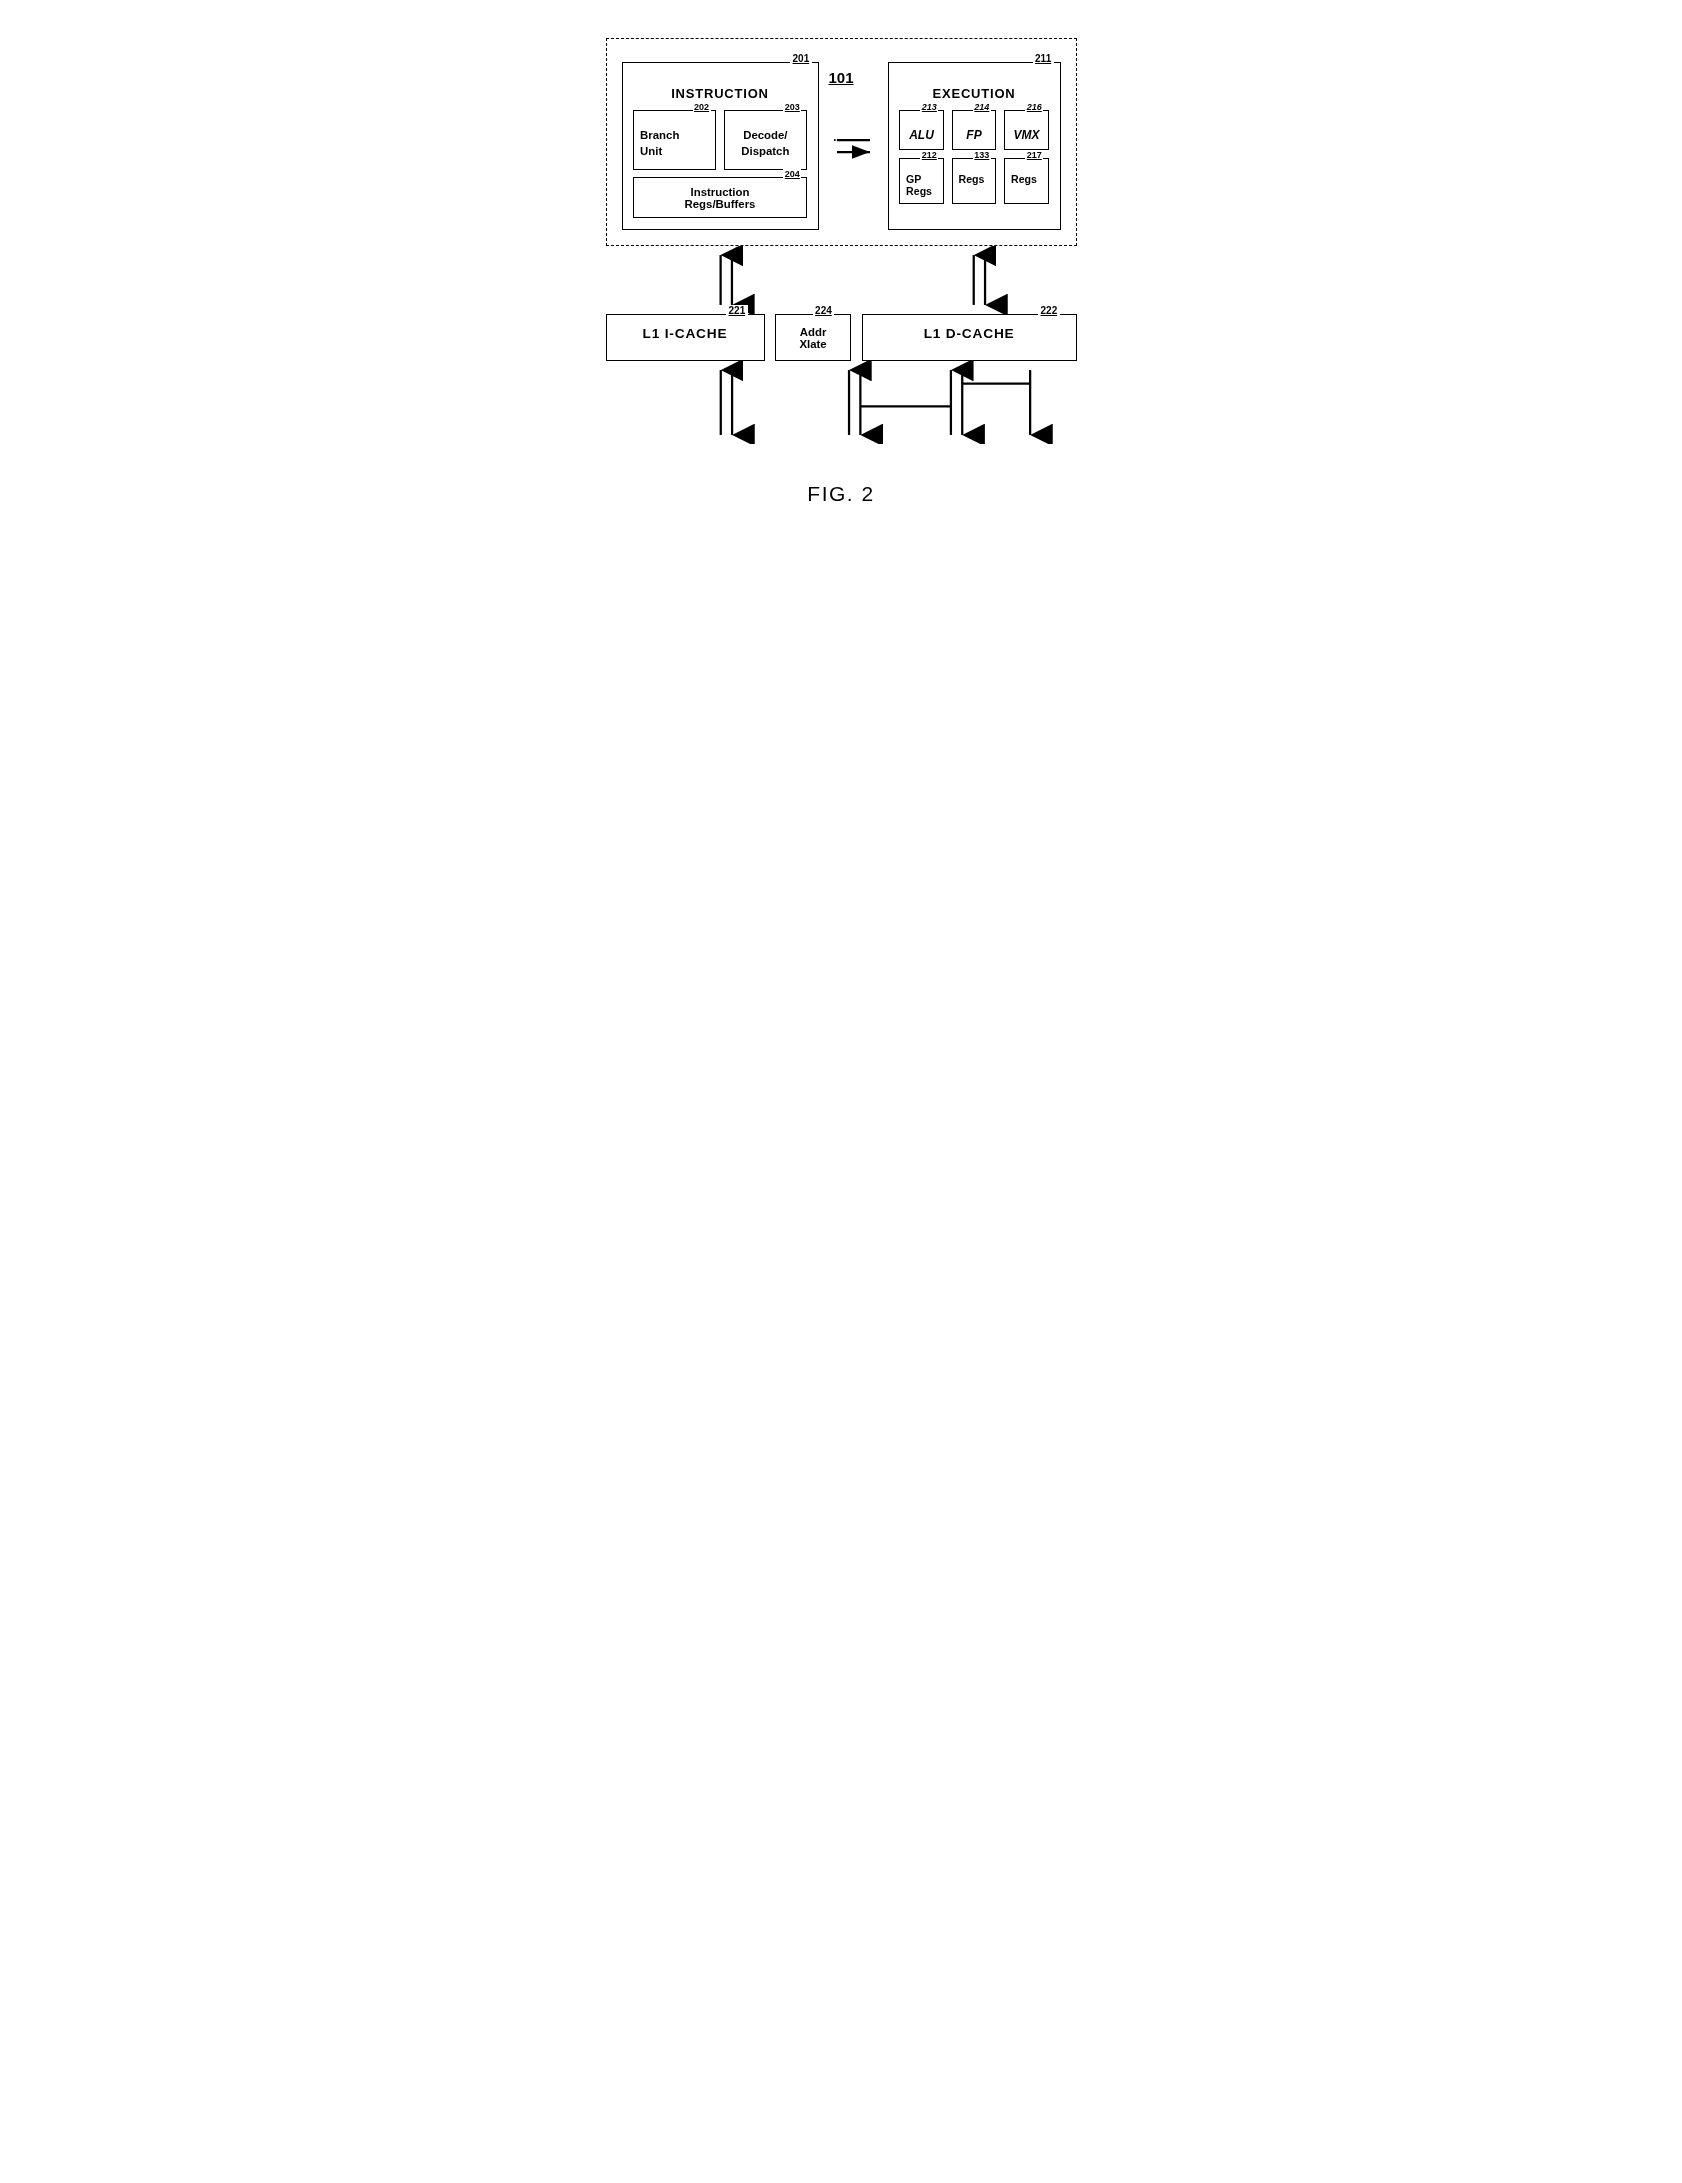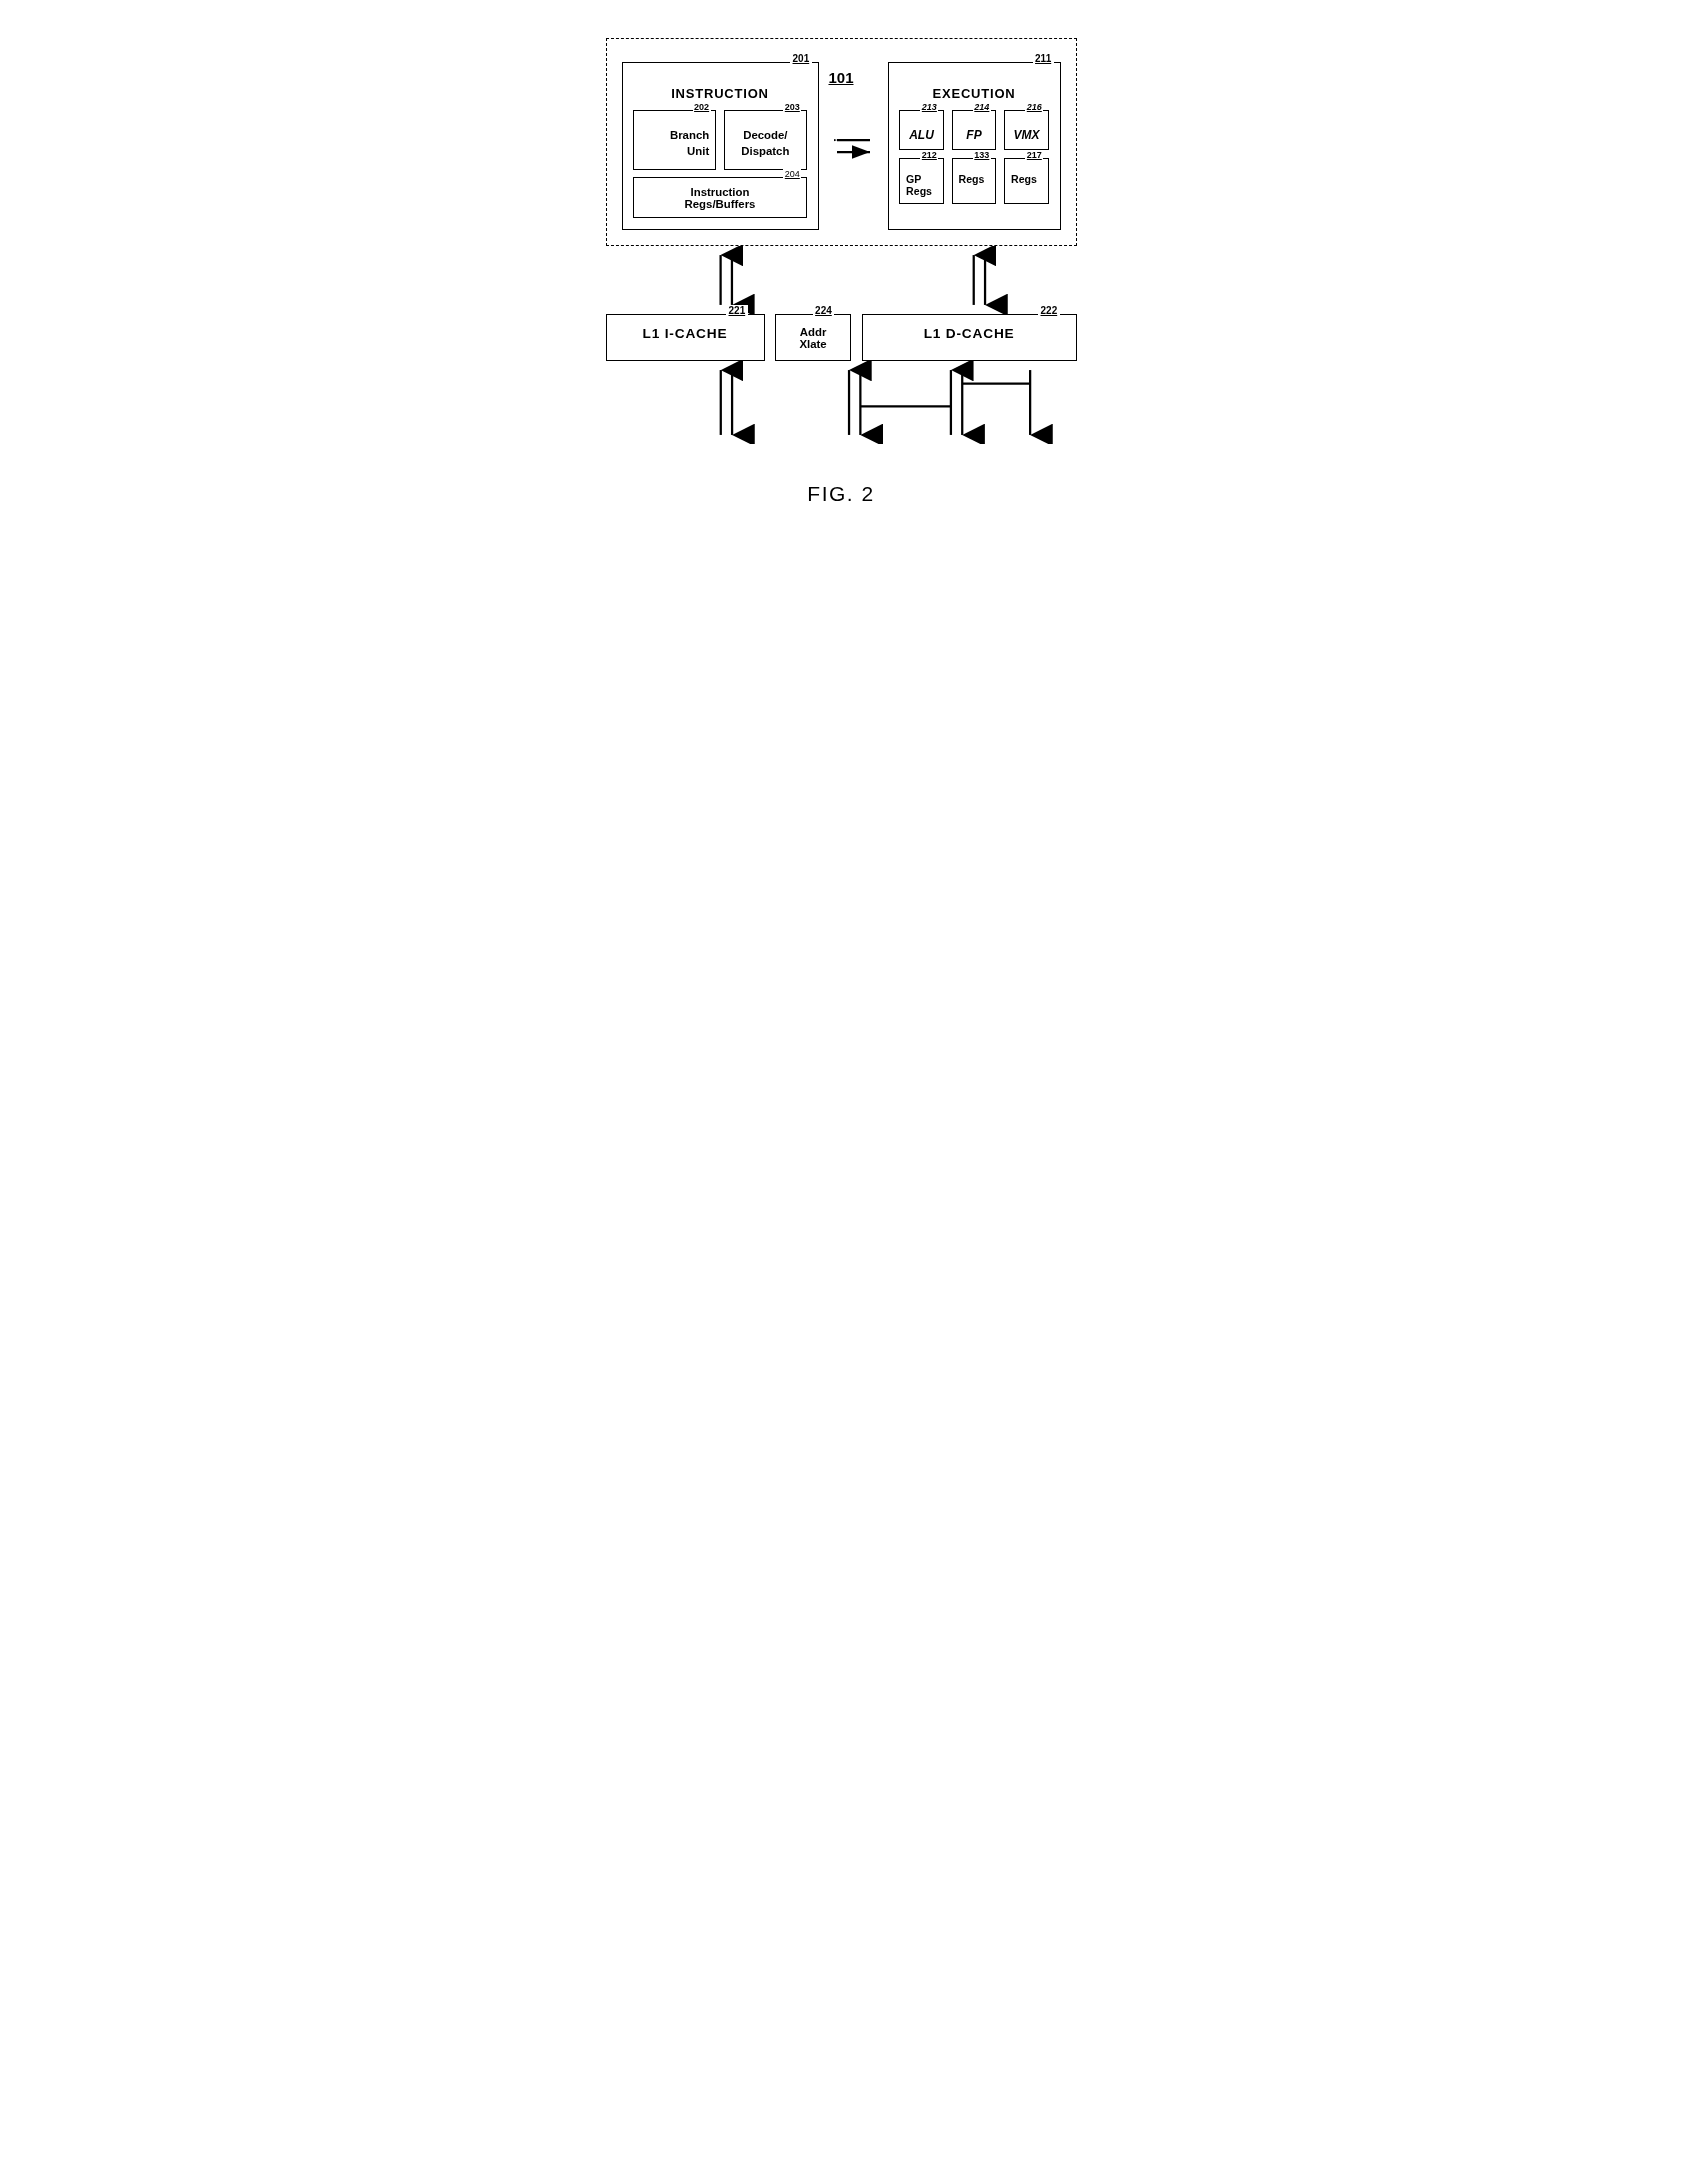--- a/index.html
+++ b/index.html
@@ -72,21 +72,21 @@
     .instruction-inner-row {
       display: flex;
       gap: 7.6px;
       margin-bottom: 7.6px;
     }
     .branch-box {
       border: 1.5px solid #000;
       position: relative;
       flex: 1;
       padding: 16.7px 6px 9px 6px;
-      text-align: right;
+      text-align: left;
     }
     .label-202 {
       position: absolute;
       top: -9px;
       right: 4.6px;
       font-size: 9px;
       font-weight: bold;
       text-decoration: underline;
       background: #fff;
       padding: 0 1.5px;
@@ -122,21 +122,21 @@
       border: 1.5px solid #000;
       position: relative;
       padding: 7.6px 9px;
       text-align: center;
     }
     .label-204 {
       position: absolute;
       top: -9px;
       right: 4.6px;
       font-size: 9px;
-      font-weight: normal;
+      font-weight: bold;
       text-decoration: underline;
       background: #fff;
       padding: 0 1.5px;
     }
     .instr-regs-text {
       font-size: 11.4px;
       font-weight: bold;
     }
 
     

